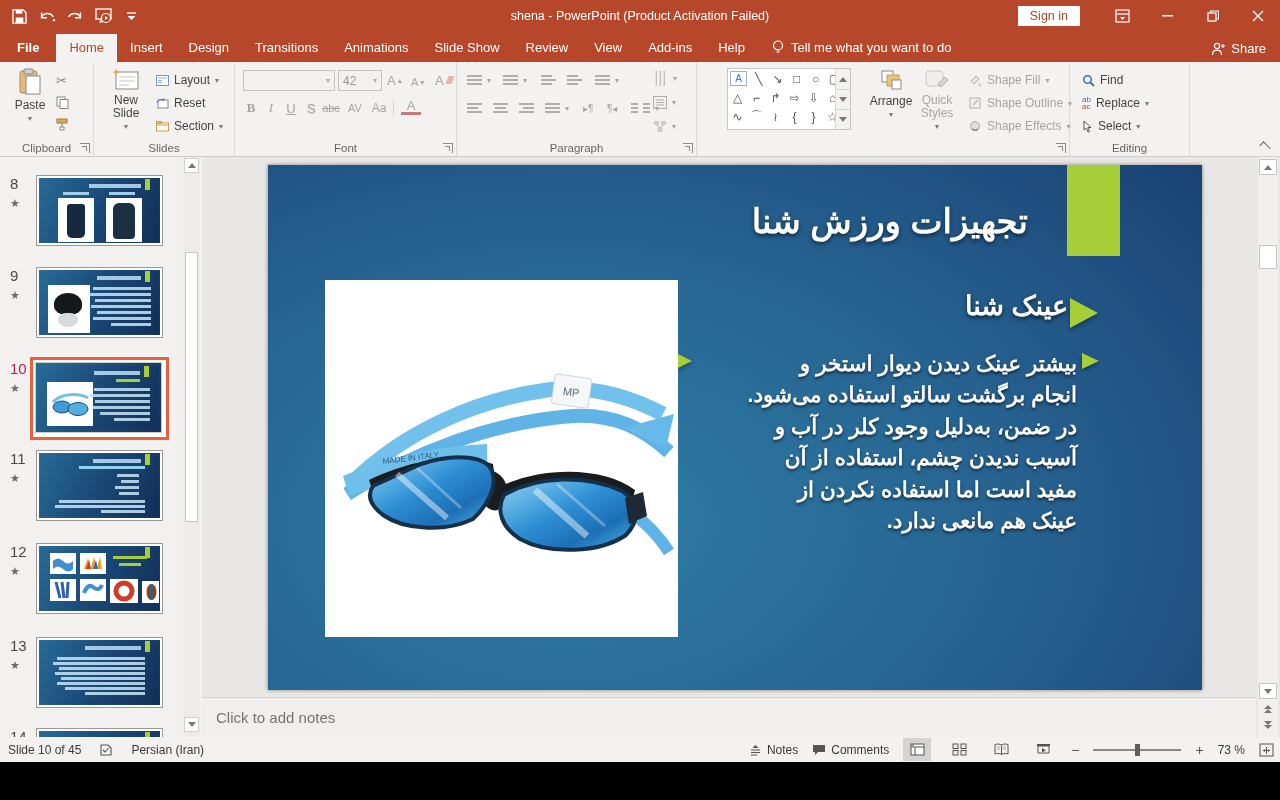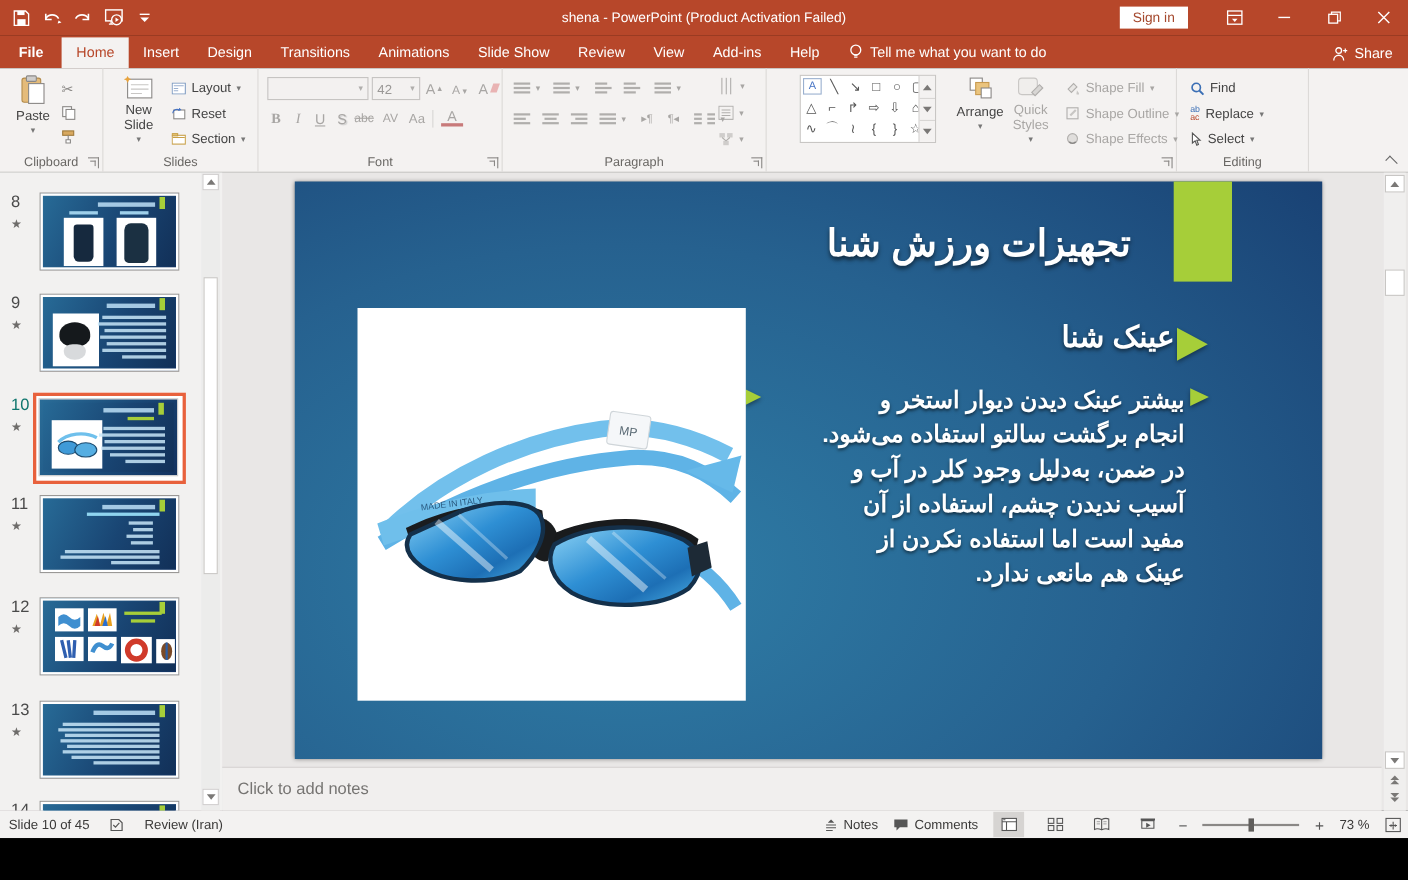--- a/index.html
+++ b/index.html
@@ -40,21 +40,21 @@
   .pbars { display:inline-block; width:15px; }
   .pbars i { display:block; height:1.5px; background:#b0aeac; margin:2.5px 0; }
   .pbars i.short { width:70%; }
   .shapecell { width:19px; height:19px; display:flex; align-items:center; justify-content:center; font-size:12px; color:#555; }
   .chevron-up { width:10px; height:6px; border-left:1.5px solid #666; border-top:1.5px solid #666; transform:rotate(45deg); }
 
   
   .workspace { position:absolute; left:0; top:157px; width:1280px; height:580px; background:#e9e7e6; }
   .thumbpanel { position:absolute; left:0; top:0; width:202px; height:580px; background:#f2f1f0; overflow:hidden; }
   .tnum { position:absolute; left:10px; font-size:15px; color:#4a4a4a; }
-  .tnum.current { color:#0f766e; }
+  .tnum.current { color:#be185d; }
   .tstar { position:absolute; left:10px; font-size:11px; color:#6e6c6a; }
   .thumb { position:absolute; left:36px; width:127px; height:71px; background:linear-gradient(115deg,#2a6d98 0%,#1a4a78 55%,#133260 100%); border:1px solid #9a9896; outline:2px solid #fff; outline-offset:-3px; }
   .thumb .inner { position:absolute; left:3px; top:3px; right:3px; bottom:3px; background:linear-gradient(115deg,#276a96 0%,#194573 55%,#123058 100%); overflow:hidden; }
   .sel-frame { position:absolute; left:30px; width:139px; height:83px; border:3px solid #e8613c; background:#fff; }
   .sel-frame .thumb { left:2px; top:2px; outline:none; border:1px solid #ccc; }
   .t-green { position:absolute; right:9px; top:0; width:5px; height:11px; background:#a6ce39; }
   .t-title { position:absolute; right:18px; top:5px; height:4px; background:rgba(180,215,240,.9); }
   .mline { position:absolute; height:2.5px; background:rgba(200,230,248,.85); }
   .mbox { position:absolute; background:#fff; }
   .mini-scroll { position:absolute; left:183px; top:0; width:17px; height:580px; background:#ececeb; }
@@ -807,21 +807,21 @@
 
   <div class="statusbar">
     <div class="left">
       <span>Slide 10 of 45</span>
       <span>
         <svg width="14" height="14" viewBox="0 0 14 14">
             <path d="M2 2 h7 l3 3 v7 h-10 z" fill="none" stroke="#555" stroke-width="1.1"></path>
             <path d="M4 7 l2 2 l3.5 -4" fill="none" stroke="#555" stroke-width="1.1"></path>
           </svg>
       </span>
-      <span>Review (Iran)</span>
+      <span>Persian (Iran)</span>
     </div>
     <div class="right">
       <span style="display:flex;align-items:center;gap:5px;">
         <svg width="13" height="12" viewBox="0 0 13 12">
             <path d="M6.5 1 l3 3 h-6 z" fill="#555"></path>
             <path d="M2 6 h9 M2 8.5 h9 M2 11 h6" stroke="#555" stroke-width="1.1"></path>
           </svg>
         <span>Notes</span>
       </span>
       <span style="display:flex;align-items:center;gap:5px;">

